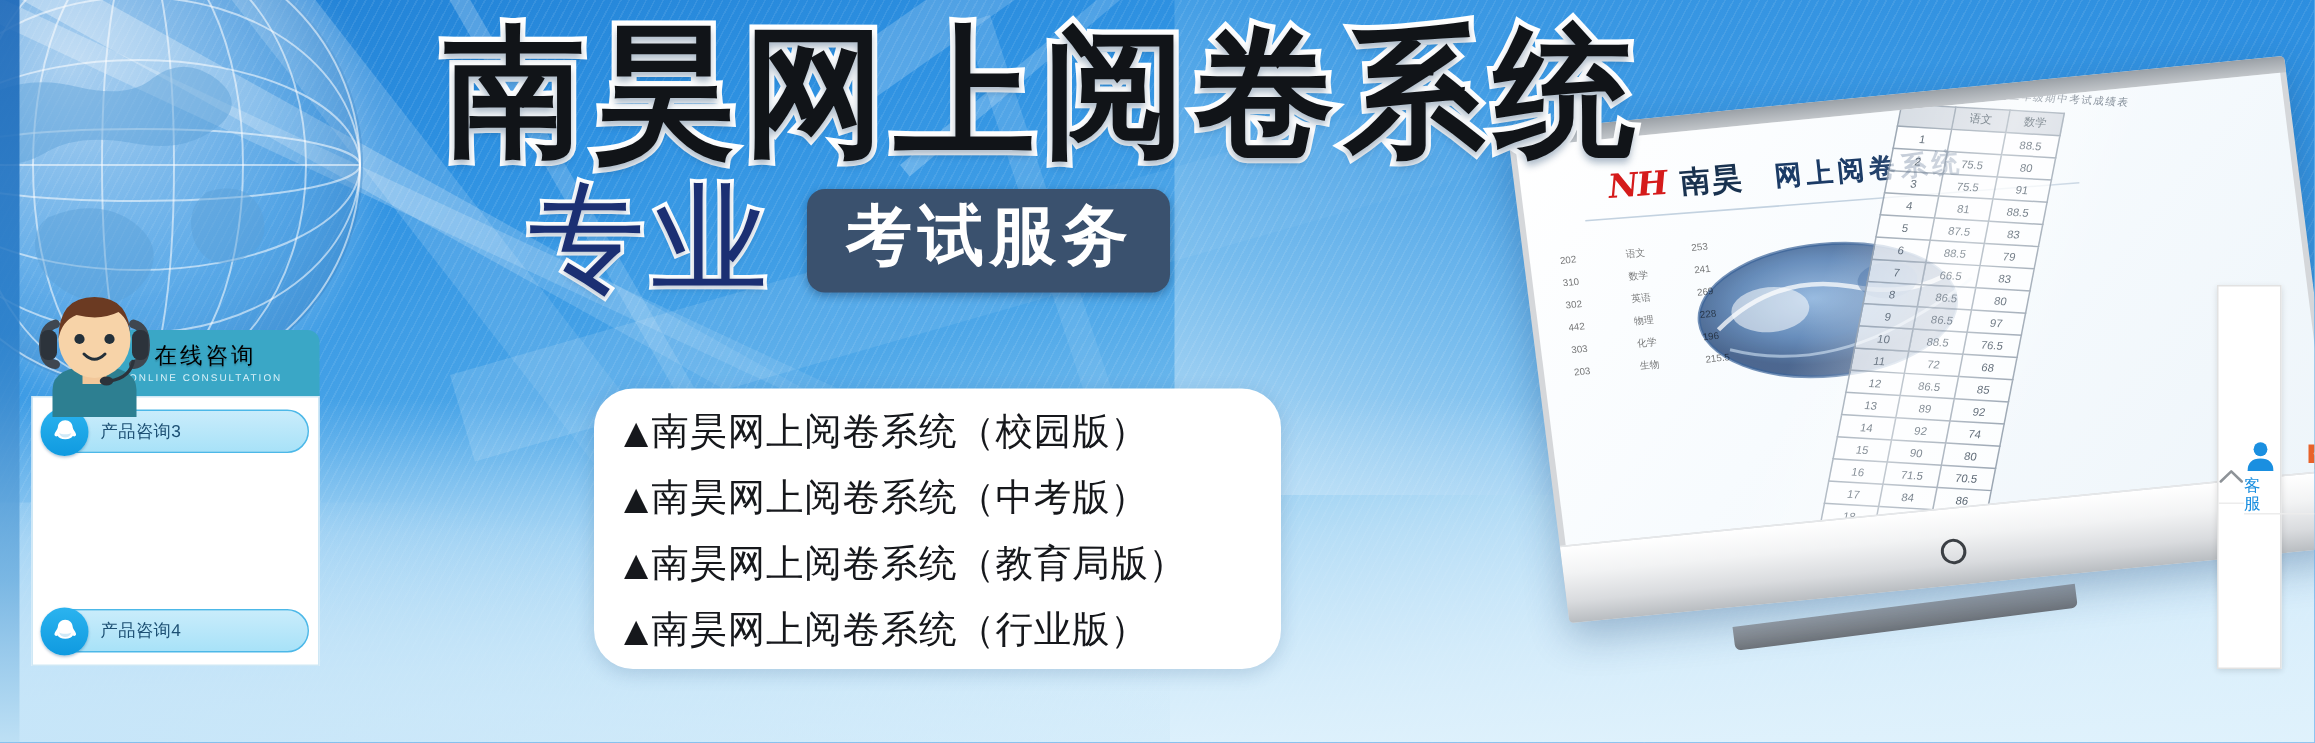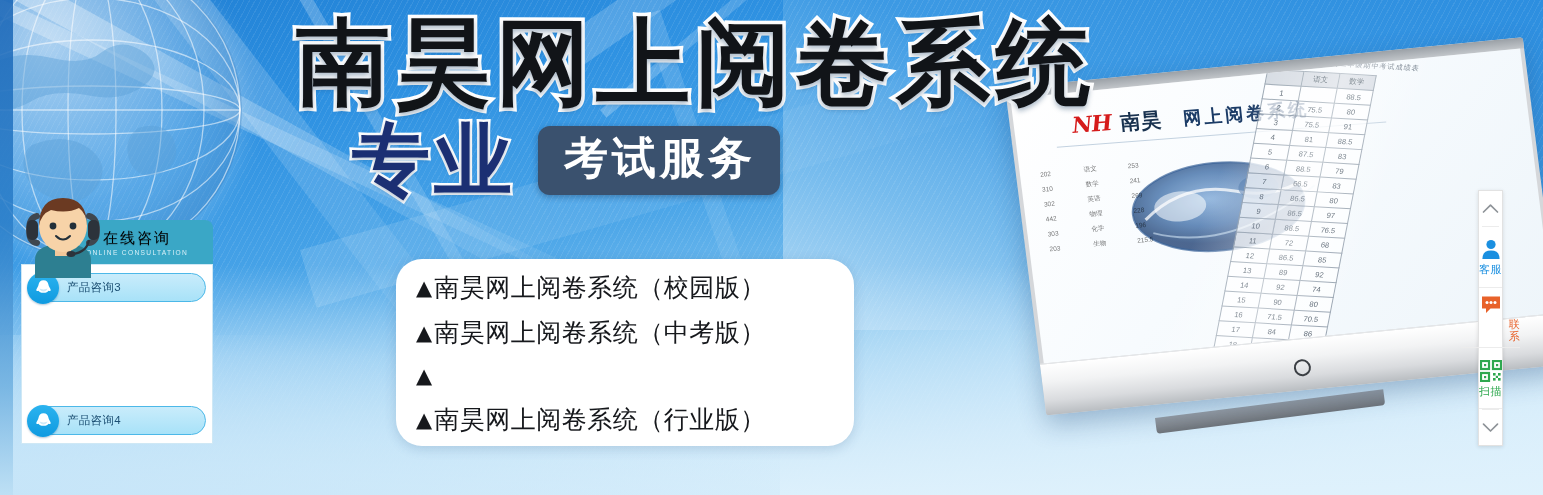--- a/index.html
+++ b/index.html
@@ -128,21 +128,21 @@
     font-size:94px; font-weight:bold; line-height:104px;
     letter-spacing:6px; color:#111418; white-space:nowrap;
     -webkit-text-stroke:7px #ffffff; paint-order:stroke fill;
     text-shadow:0 3px 5px rgba(20,60,100,.35);
   }
   .sub-row {
     display:flex; align-items:center; gap:22px; margin-top:-4px; margin-left:56px;
   }
   .title-sub {
     font-family:"DejaVu Sans","Liberation Sans",sans-serif;
-    font-size:78px; font-weight:bold; line-height:84px; letter-spacing:4px;
+    font-size:78px; font-weight:normal; line-height:84px; letter-spacing:4px;
     color:#1b2f73; -webkit-text-stroke:5px #ffffff; paint-order:stroke fill;
     text-shadow:0 2px 4px rgba(20,60,100,.30);
   }
   .badge-service {
     background:#3a516e; color:#ffffff; border-radius:12px;
     font-size:44px; font-weight:bold; letter-spacing:4px;
     padding:6px 24px 11px 26px; line-height:52px; white-space:nowrap;
     box-shadow:0 2px 6px rgba(10,35,70,.35);
   }
 
@@ -229,24 +229,24 @@
   .sheet-left table { position:static; }
   .sheet-left td { width:42px; height:13px; font-size:6.5px; border-color:#aab6c2; }
   .mon-reflect {
     position:absolute; left:0; top:0; width:100%; height:100%;
     background:linear-gradient(118deg,rgba(255,255,255,0) 38%,rgba(255,255,255,.42) 52%,rgba(255,255,255,0) 66%);
     pointer-events:none;
   }
 
   
   #sidebar-right {
-    position:absolute; left:1478px; top:190px; width:25px; height:256px;
+    position:absolute; left:1478px; top:190px; width:43px; height:256px;
     background:#ffffff; border:1px solid #e2e2e2; z-index:9;
     box-shadow:0 1px 4px rgba(0,0,0,.12);
-    display:flex; flex-direction:column;align-items:center;
+    display:flex; flex-direction:row;align-items:center;
   }
   .sb-chev {
     height:36px; display:flex; align-items:center; justify-content:center;
     border-bottom:1px solid #ececec;
   }
   .sb-chev.bot { border-bottom:none; border-top:1px solid #ececec; }
   .sb-chev svg { width:17px; height:11px; }
   .sb-item {
     flex:1; display:flex; flex-direction:column; align-items:center; justify-content:center;
     gap:3px; border-bottom:1px solid #ececec; cursor:pointer;
@@ -495,20 +495,21 @@
       <div class="prod-line">
         <span class="tri">▲</span>
         <span class="txt">南昊网上阅卷系统（校园版）</span>
       </div>
       <div class="prod-line">
         <span class="tri">▲</span>
         <span class="txt">南昊网上阅卷系统（中考版）</span>
       </div>
       <div class="prod-line">
         <span class="tri">▲</span>
+        <span class="txt">南昊网上阅卷系统（教育局版）</span>
       </div>
       <div class="prod-line">
         <span class="tri">▲</span>
         <span class="txt">南昊网上阅卷系统（行业版）</span>
       </div>
     </div>
 
   <div id="consult">
 
     <svg class="avatar" viewBox="0 0 88 92">

